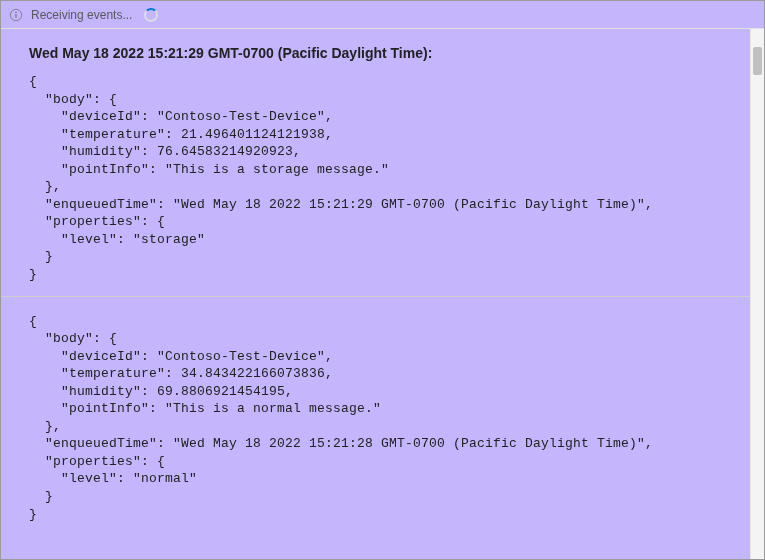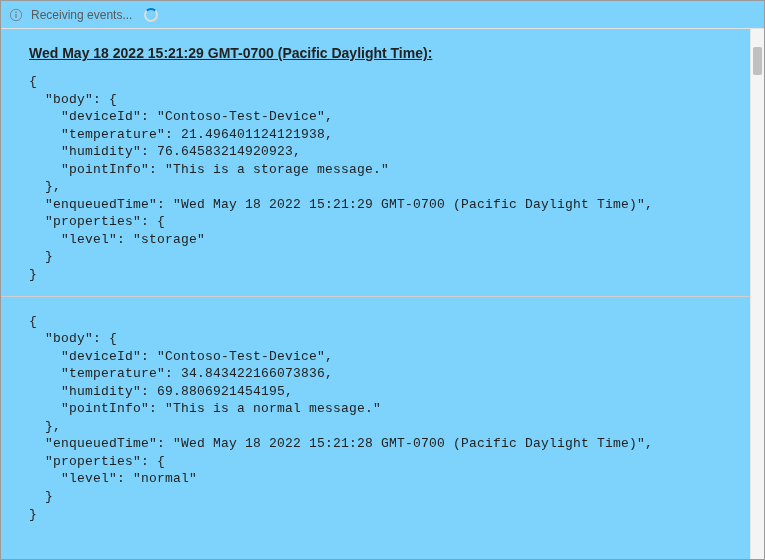--- a/index.html
+++ b/index.html
@@ -8,21 +8,21 @@
     width: 765px; height: 560px;
     font-family: "Segoe UI", Arial, sans-serif;
     background: #ffffff;
     overflow: hidden;
   }
   .window {
     width: 765px; height: 560px;
     border: 1px solid #9a9a9a;
     display: flex;
     flex-direction: column;
-    background: #7dd3fc;
+    background: #c4b5fd;
   }
   .status-bar {
     height: 28px;
     display: flex;
     align-items: center;
     padding: 0 8px;
     gap: 8px;
     font-size: 12px;
     color: #5a5a5a;
     border-bottom: 1px solid #e1e1e1;
@@ -54,21 +54,20 @@
   }
   .entry + .entry {
     border-top: 1px solid #cfcfcf;
     margin: 0;
   }
   .entry-header {
     font-size: 14px;
     font-weight: 700;
     color: #222;
     margin-bottom: 12px;
-    text-decoration: underline;
   }
   .json-block {
     font-family: Consolas, "Courier New", monospace;
     font-size: 13px;
     line-height: 1.35;
     white-space: pre;
     color: #222;
     letter-spacing: 0.2px;
   }
   .scrollbar {

